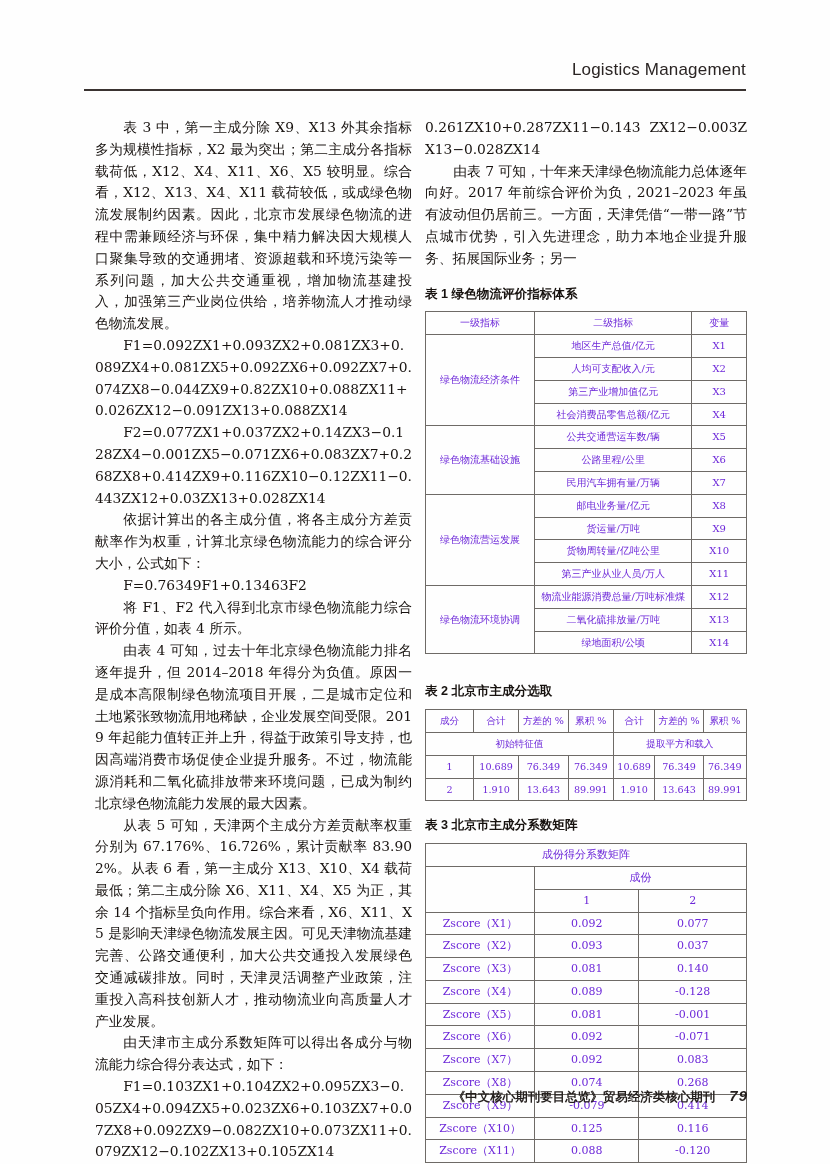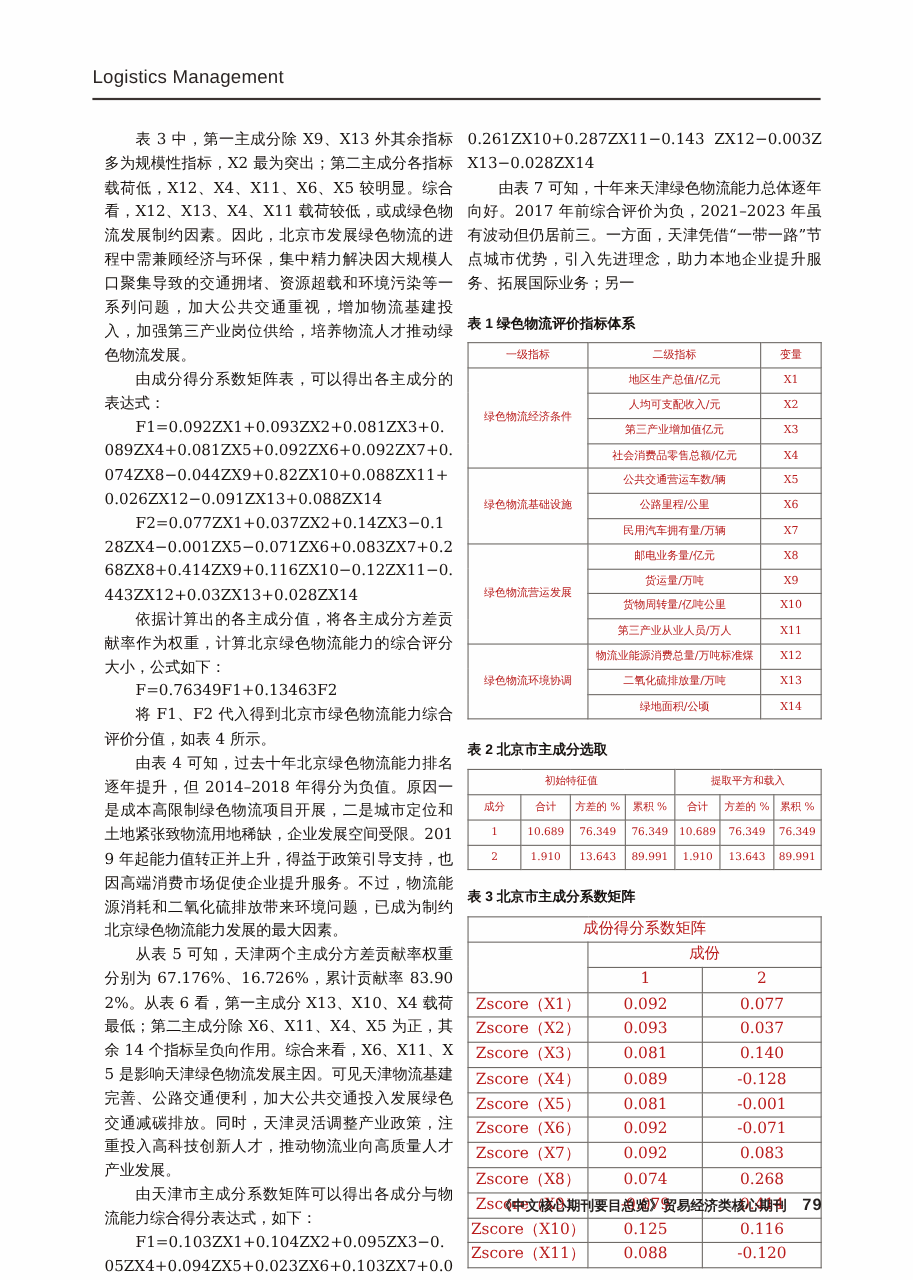--- a/index.html
+++ b/index.html
@@ -5,21 +5,21 @@
   html,body{margin:0;padding:0;}
   body{
     width:830px;height:1164px;position:relative;overflow:hidden;
     background:#ffffff;color:#1c1c1c;
     font-family:"DejaVu Serif", serif;
   }
   .page{position:absolute;inset:0;background:#fefefe;}
 
   
   .header{
-    position:absolute;top:60px;left:84px;width:662px;
+    position:absolute;top:60px;left:84px;width:662px;text-align:right;
     font-family:"Liberation Sans", sans-serif;font-size:17px;color:#2a2423;
     letter-spacing:0.2px;
   }
   .header-rule{position:absolute;top:89px;left:84px;width:662px;border-top:2px solid #3a3331;}
 
   
   .col{
     position:absolute;top:117px;width:317px;
     font-size:13.8px;line-height:21.8px;text-align:justify;
     word-break:break-all;color:#17120f;
@@ -29,52 +29,51 @@
   .para{margin:0;text-indent:2.05em;}
   .para.noindent{text-indent:0;}
   .para.subhead{font-style:italic;}
 
   
   .table-title{
     font-weight:700;font-size:12.6px;
     font-family:"Liberation Sans", sans-serif;color:#17120f;
     margin:14px 0 6px 0;
   }
-  .tt-t2{margin-top:17px;}
+  .tt-t2{margin-top:27px;}
   .tt-t3{margin-top:14px;}
-  table{width:100%;border-collapse:collapse;table-layout:fixed;color:#b91c1c;}
+  table{width:100%;border-collapse:collapse;table-layout:fixed;color:#6d28d9;}
   td{
     border:1px solid #6e6a66;text-align:center;vertical-align:middle;
     padding:0 1px;overflow:hidden;white-space:nowrap;
   }
   .t1 td{height:13.3px;font-size:10px;}
   .t2 td,.t5 td{height:12.8px;font-size:9.6px;}
-  .t3 td{height:10.7px;font-size:14px;}
+  .t3 td{height:10.7px;font-size:11px;}
 
   
   .footer{
     position:absolute;top:1087px;right:82px;text-align:right;
     font-family:"Liberation Sans", sans-serif;font-weight:700;
     font-size:12.5px;color:#241f1d;
   }
-  .footer .pageno{font-size:15px;margin-left:14px;letter-spacing:1px;}
+  .footer .pageno{font-size:15px;margin-left:14px;letter-spacing:1px;font-style:italic;}
 </style>
 </head>
 <body>
 
 <div class="page">
 
   <div class="header">
     <span>Logistics Management</span>
   </div>
   <div class="header-rule"></div>
 
   <div class="col left">
       <p class="para">表 3 中，第一主成分除 X9、X13 外其余指标多为规模性指标，X2 最为突出；第二主成分各指标载荷低，X12、X4、X11、X6、X5 较明显。综合看，X12、X13、X4、X11 载荷较低，或成绿色物流发展制约因素。因此，北京市发展绿色物流的进程中需兼顾经济与环保，集中精力解决因大规模人口聚集导致的交通拥堵、资源超载和环境污染等一系列问题，加大公共交通重视，增加物流基建投入，加强第三产业岗位供给，培养物流人才推动绿色物流发展。</p>
-      <p class="para">由成分得分系数矩阵表，可以得出各主成分的表达式：</p>
       <p class="para formula">F1=0.092ZX1+0.093ZX2+0.081ZX3+0.089ZX4+0.081ZX5+0.092ZX6+0.092ZX7+0.074ZX8−0.044ZX9+0.82ZX10+0.088ZX11+0.026ZX12−0.091ZX13+0.088ZX14</p>
       <p class="para formula">F2=0.077ZX1+0.037ZX2+0.14ZX3−0.128ZX4−0.001ZX5−0.071ZX6+0.083ZX7+0.268ZX8+0.414ZX9+0.116ZX10−0.12ZX11−0.443ZX12+0.03ZX13+0.028ZX14</p>
       <p class="para">依据计算出的各主成分值，将各主成分方差贡献率作为权重，计算北京绿色物流能力的综合评分大小，公式如下：</p>
       <p class="para formula">F=0.76349F1+0.13463F2</p>
       <p class="para">将 F1、F2 代入得到北京市绿色物流能力综合评价分值，如表 4 所示。</p>
       <p class="para">由表 4 可知，过去十年北京绿色物流能力排名逐年提升，但 2014–2018 年得分为负值。原因一是成本高限制绿色物流项目开展，二是城市定位和土地紧张致物流用地稀缺，企业发展空间受限。2019 年起能力值转正并上升，得益于政策引导支持，也因高端消费市场促使企业提升服务。不过，物流能源消耗和二氧化硫排放带来环境问题，已成为制约北京绿色物流能力发展的最大因素。</p>
       <p class="para">从表 5 可知，天津两个主成分方差贡献率权重分别为 67.176%、16.726%，累计贡献率 83.902%。从表 6 看，第一主成分 X13、X10、X4 载荷最低；第二主成分除 X6、X11、X4、X5 为正，其余 14 个指标呈负向作用。综合来看，X6、X11、X5 是影响天津绿色物流发展主因。可见天津物流基建完善、公路交通便利，加大公共交通投入发展绿色交通减碳排放。同时，天津灵活调整产业政策，注重投入高科技创新人才，推动物流业向高质量人才产业发展。</p>
       <p class="para">由天津市主成分系数矩阵可以得出各成分与物流能力综合得分表达式，如下：</p>
       <p class="para formula">F1=0.103ZX1+0.104ZX2+0.095ZX3−0.05ZX4+0.094ZX5+0.023ZX6+0.103ZX7+0.07ZX8+0.092ZX9−0.082ZX10+0.073ZX11+0.079ZX12−0.102ZX13+0.105ZX14</p>
     </div>
@@ -167,31 +166,31 @@
           <col style="width:15%">
           <col style="width:14%">
           <col style="width:15.5%">
           <col style="width:14%">
           <col style="width:13%">
           <col style="width:15%">
           <col style="width:13.5%">
         </colgroup>
       <tbody>
           <tr>
-            <td colspan="4">初始特征值</td>
-            <td colspan="3">提取平方和载入</td>
-          </tr>
-          <tr>
             <td>成分</td>
             <td>合计</td>
             <td>方差的 %</td>
             <td>累积 %</td>
             <td>合计</td>
             <td>方差的 %</td>
             <td>累积 %</td>
+          </tr>
+          <tr>
+            <td colspan="4">初始特征值</td>
+            <td colspan="3">提取平方和载入</td>
           </tr>
           <tr>
             <td>1</td>
             <td>10.689</td>
             <td>76.349</td>
             <td>76.349</td>
             <td>10.689</td>
             <td>76.349</td>
             <td>76.349</td>
           </tr>

